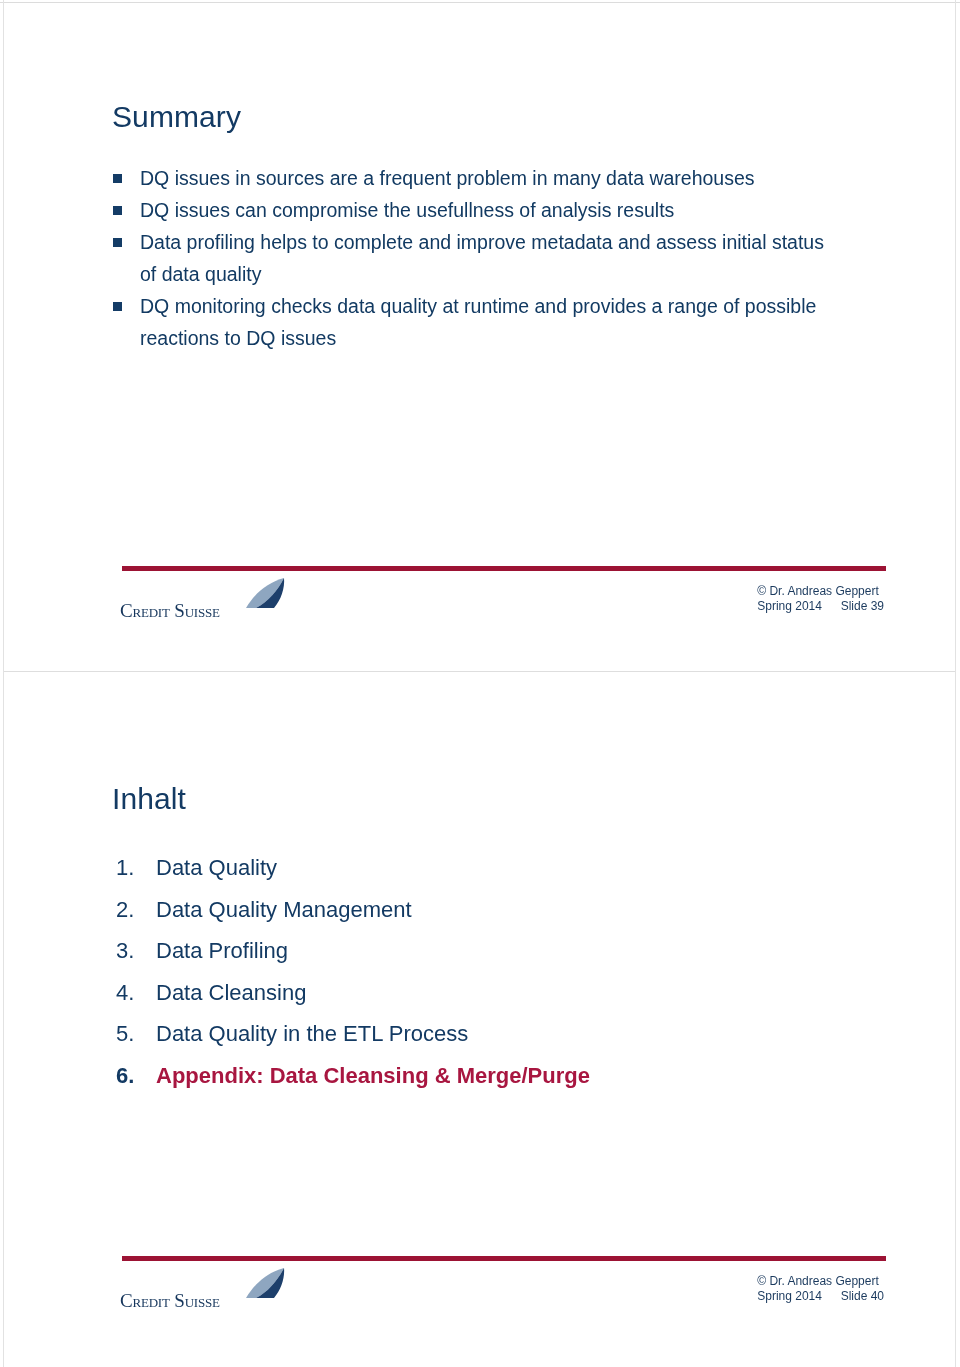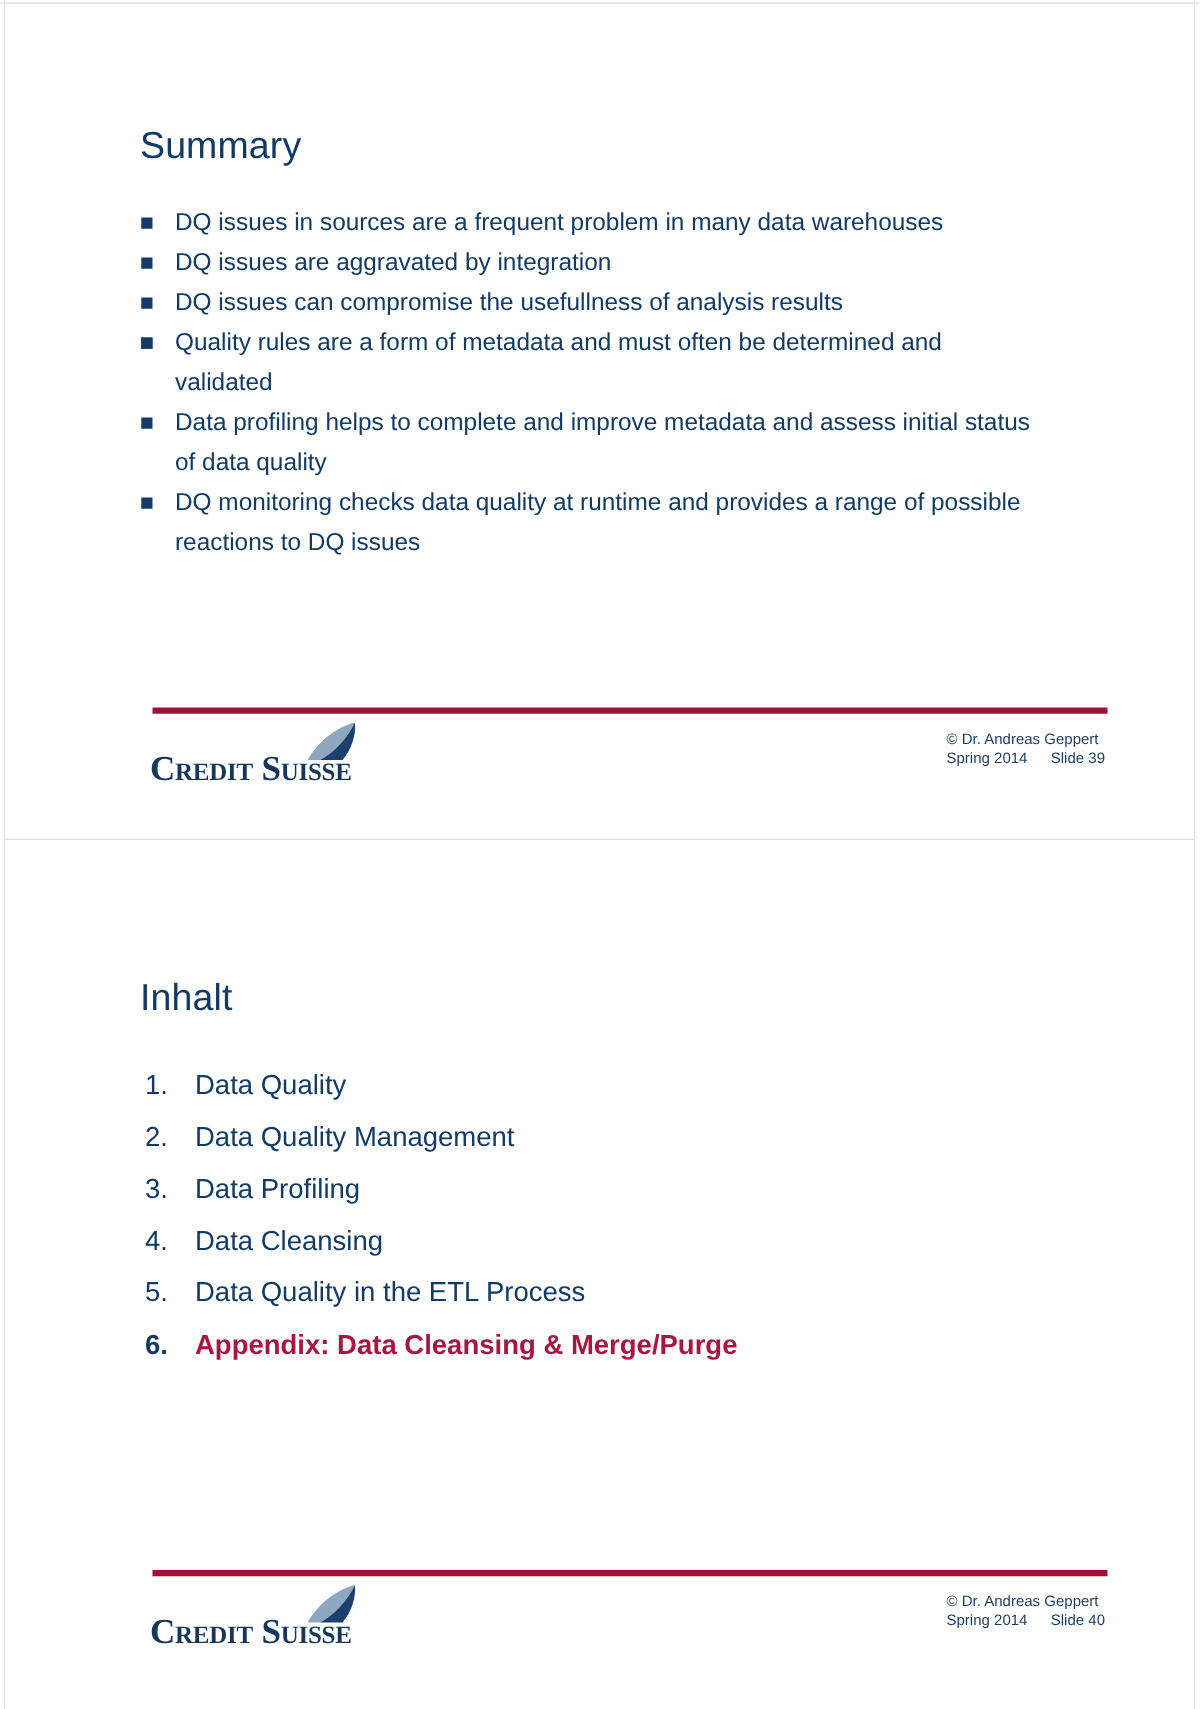--- a/index.html
+++ b/index.html
@@ -137,26 +137,26 @@
     left: 120px;
     top: 16px;
     width: 200px;
     height: 46px;
   }
   .logo-wordmark {
     position: absolute;
     left: 0;
     top: 18px;
     font-family: "Liberation Serif", serif;
-    font-size: 28px;
+    font-size: 19px;
     color: #16365c;
     letter-spacing: -0.2px;
     white-space: nowrap;
     font-variant: small-caps;
-    font-weight: 700;
+    font-weight: 400;
   }
   .logo-sail {
     position: absolute;
     left: 124px;
     top: -4px;
     width: 44px;
     height: 34px;
   }
 
   .footer-credit {
@@ -175,24 +175,23 @@
 <div class="page-frame-top"></div>
 <div class="page-frame-left"></div>
 <div class="page-frame-right"></div>
 
 <section class="slide" id="slide-summary" style="top:0;height:660px;">
 
   <h1 class="slide-title" style="left:112px; top:80px;">Summary</h1>
 
   <ul class="bullet-list" id="summary-bullets" style="top:162px;">
       <li class="bullet-item"><span class="bullet-marker"></span><span>DQ issues in sources are a frequent problem in many data warehouses</span></li>
-      <li class="bullet-item"><span class="bullet-marker"></span><span>DQ issues are aggravated by integration</span></li>
+      <li class="bullet-item"><span class="bullet-marker"></span></li>
       <li class="bullet-item"><span class="bullet-marker"></span><span>DQ issues can compromise the usefullness of analysis results</span></li>
       <li class="bullet-item"><span class="bullet-marker"></span></li>
-      <li class="bullet-item"><span class="bullet-marker"></span><span>Quality rules are a form of metadata and must often be determined and validated</span></li>
       <li class="bullet-item"><span class="bullet-marker"></span><span>Data profiling helps to complete and improve metadata and assess initial status of data quality</span></li>
       <li class="bullet-item"><span class="bullet-marker"></span><span>DQ monitoring checks data quality at runtime and provides a range of possible reactions to DQ issues</span></li>
     </ul>
 
   <div class="footer" style="top:566px;">
     <div class="footer-rule"></div>
     <div class="logo">
       <div class="logo-wordmark">Credit Suisse</div>
       <svg class="logo-sail" viewBox="0 0 44 34" xmlns="http://www.w3.org/2000/svg">
         <path d="M2 30 C10 16 24 4 40 0 C34 12 24 24 12 30 Z" fill="#8ea6c0"></path>

